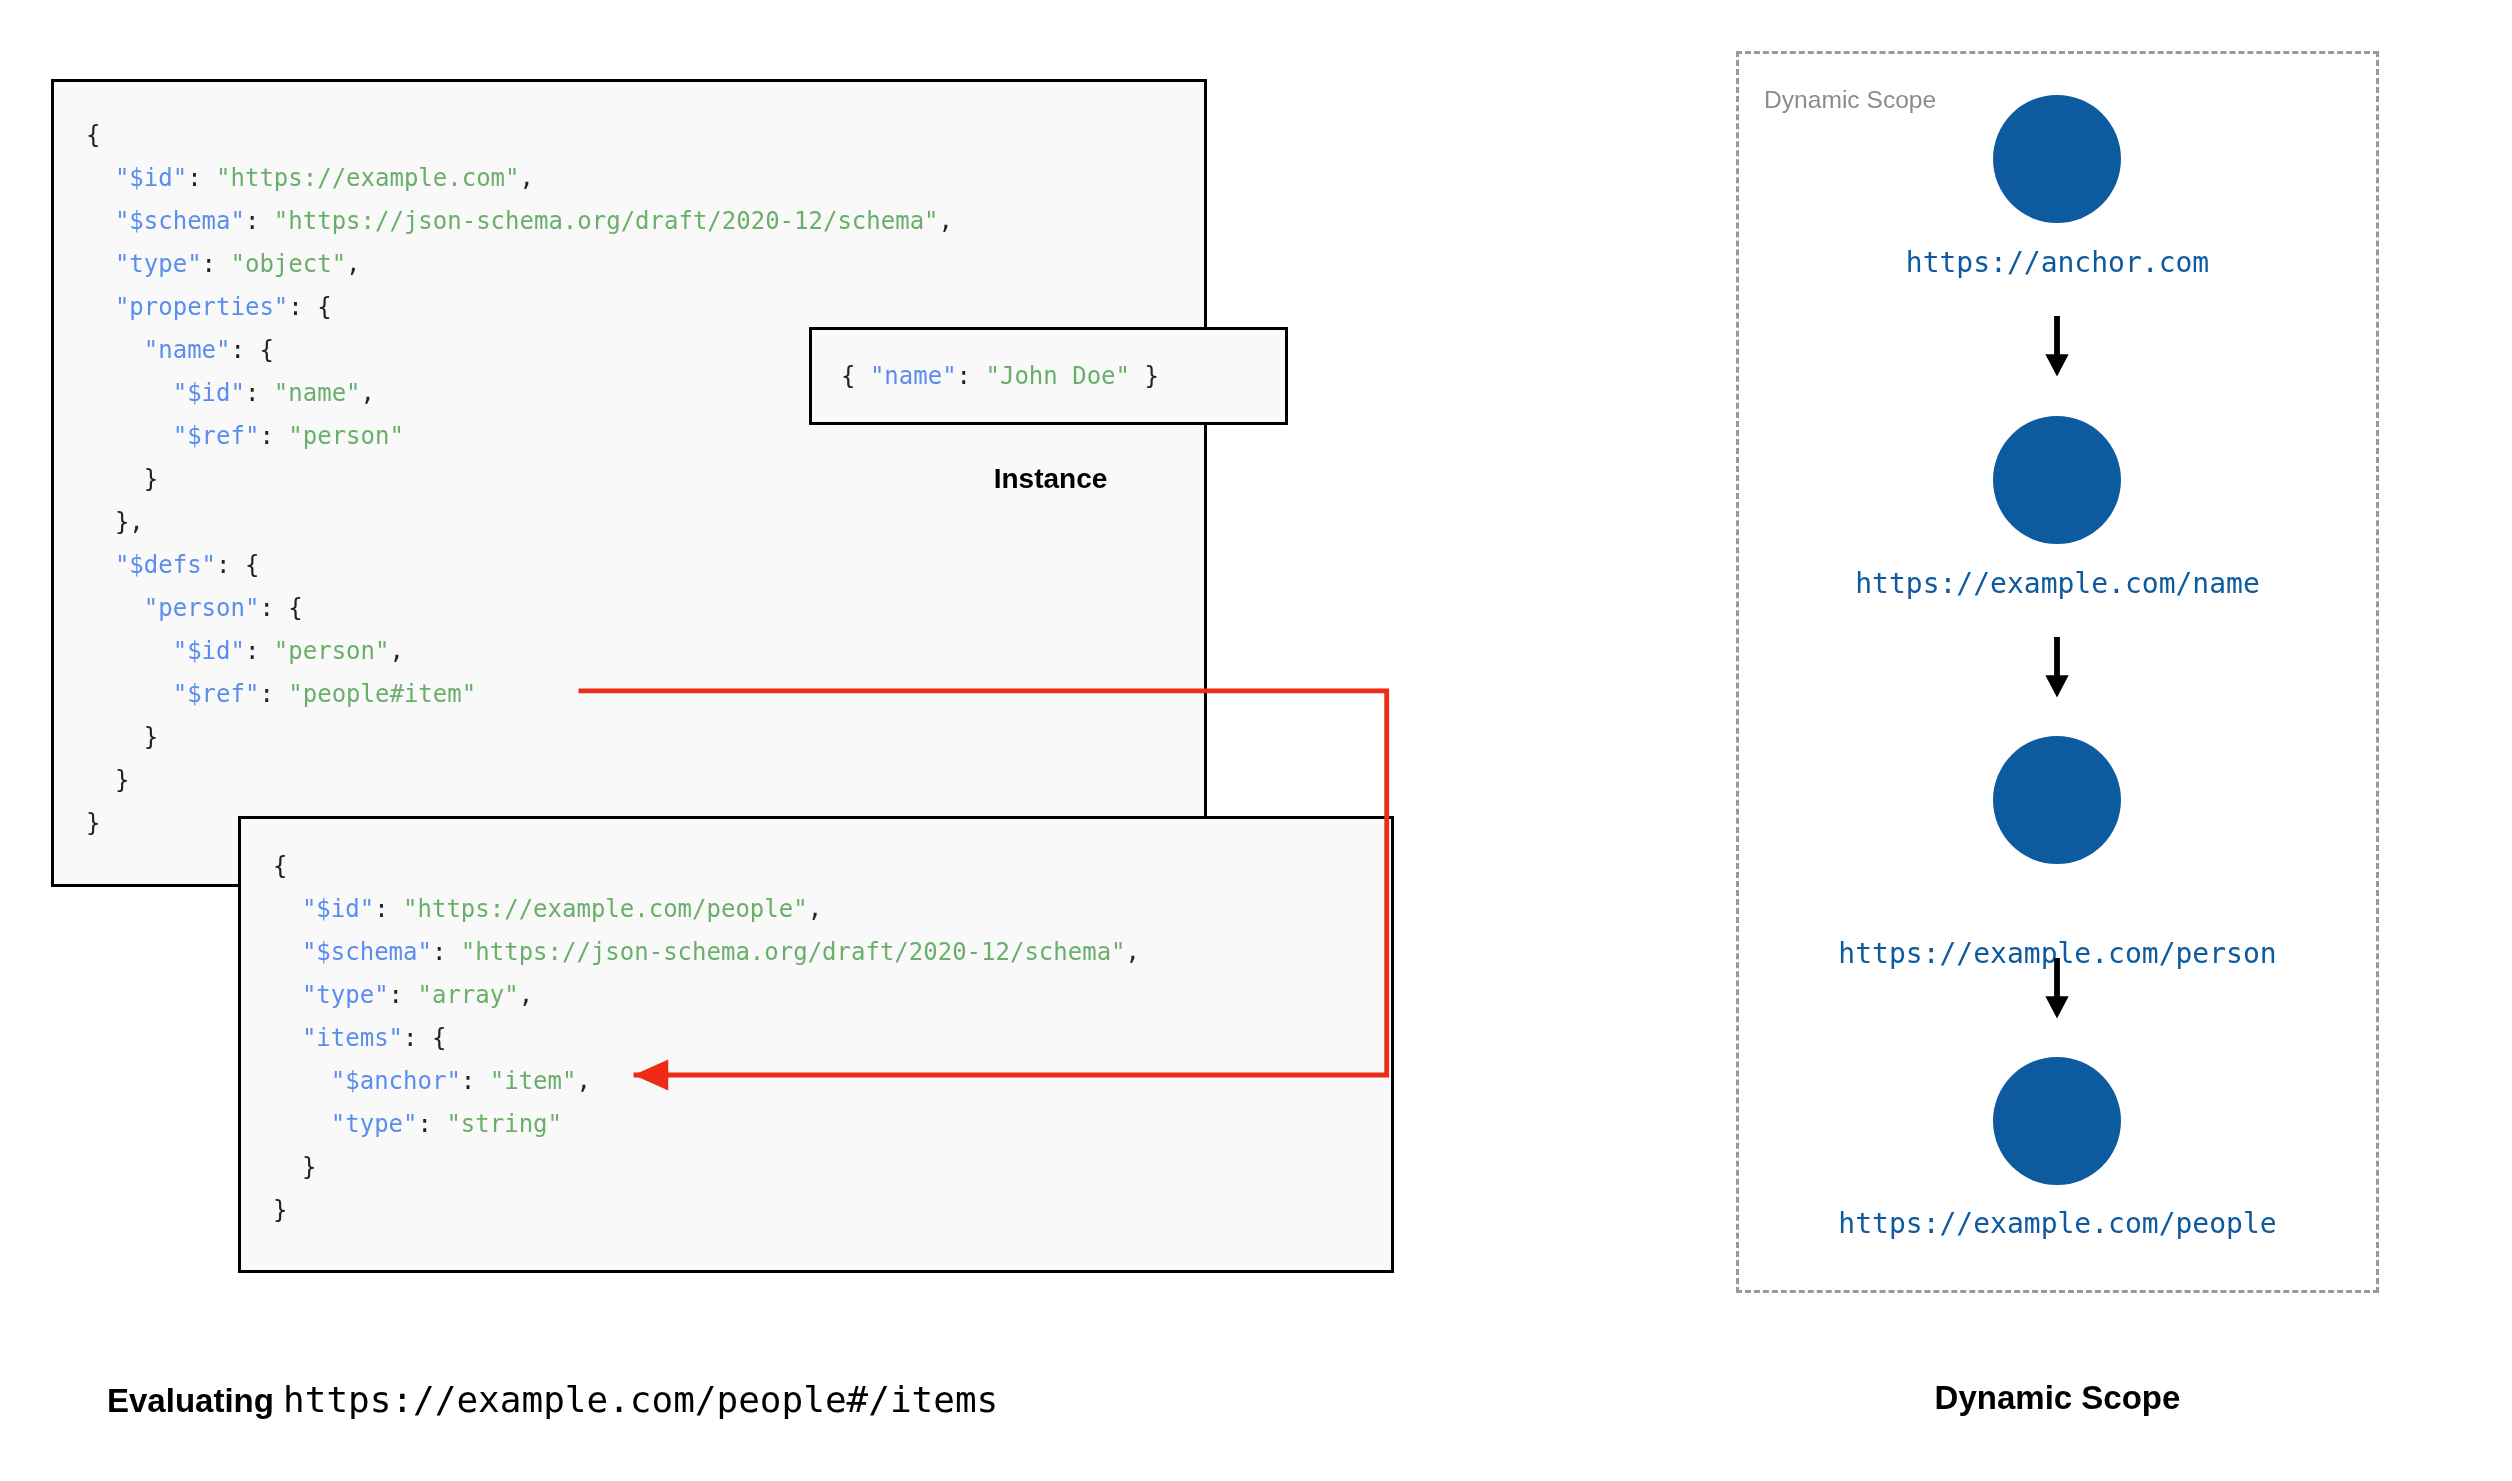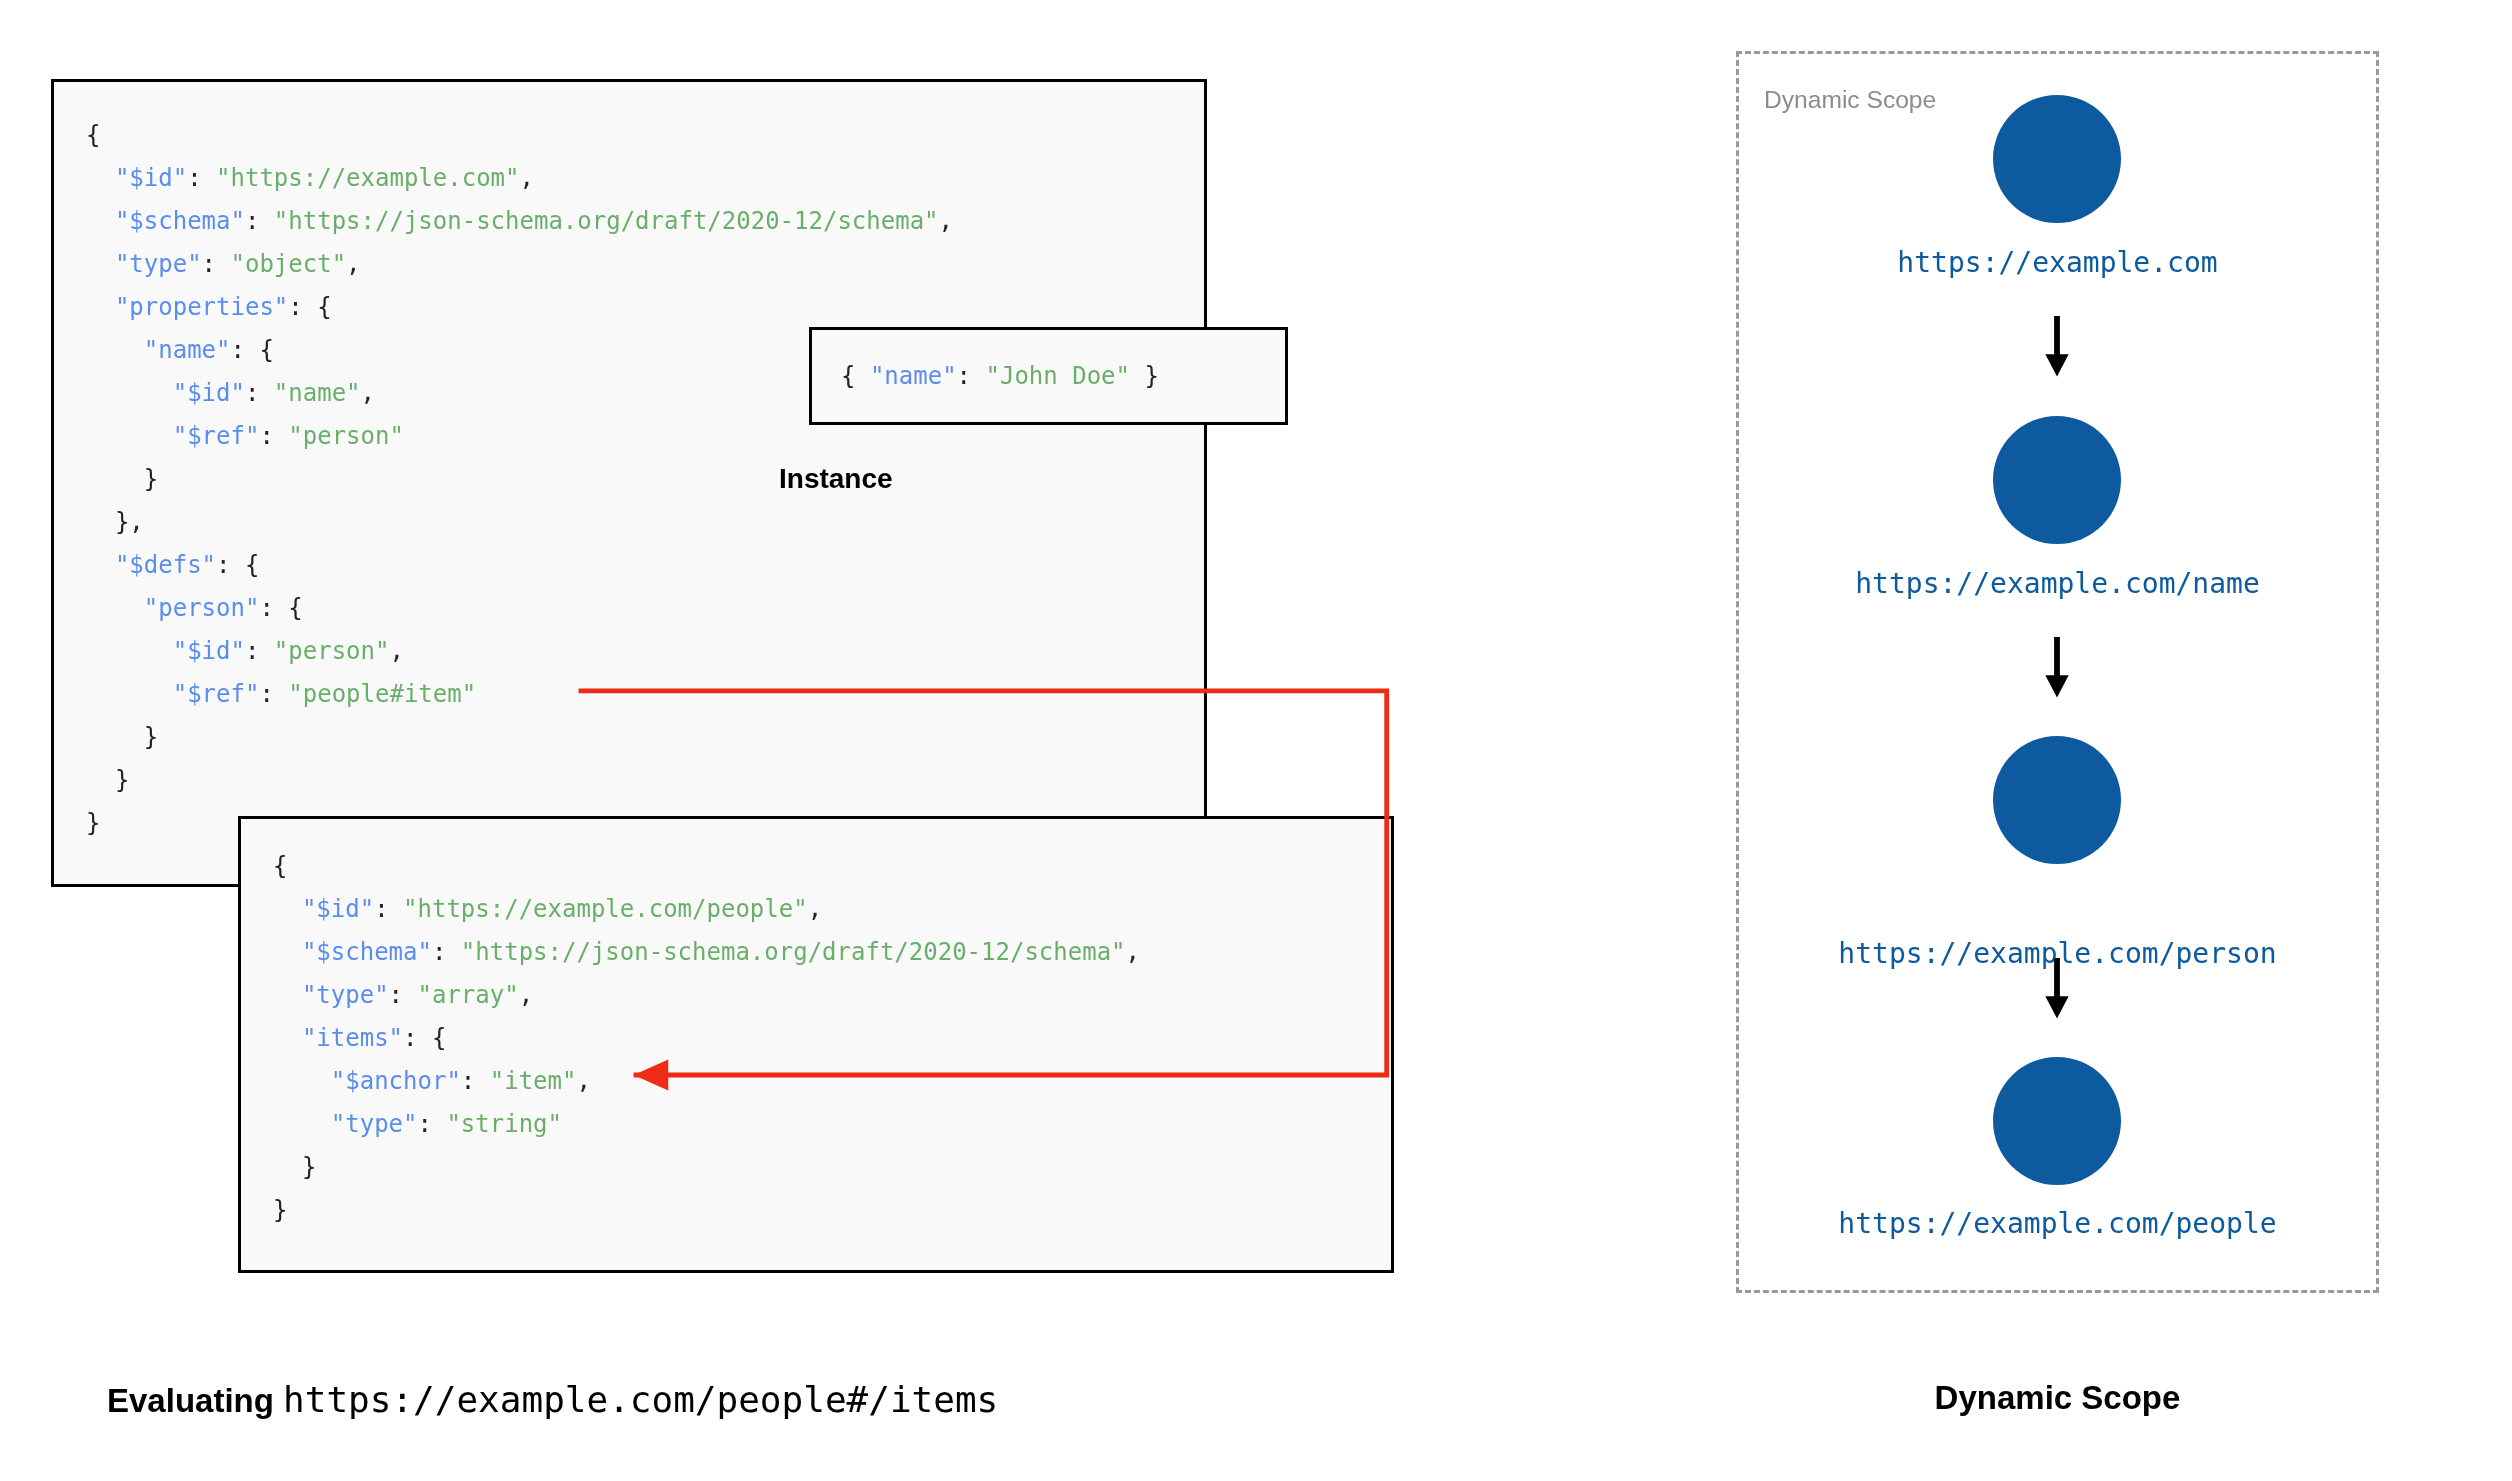--- a/index.html
+++ b/index.html
@@ -15,22 +15,22 @@
   .s{color:#6aaf69;}
   .p{color:#222222;}
 
   
   #schema-root{left:51px;top:79px;width:1156px;height:808px;}
   #schema-root .code{position:absolute;left:32px;top:32px;}
 
   
   #instance-box{left:809px;top:327px;width:479px;height:98px;}
   #instance-box .code{position:absolute;left:29px;top:24.6px;font-size:24px;}
-  #instance-label{position:absolute;left:779px;top:463px;width:479px;
-                  font-size:28px;font-weight:bold;color:#000;}
+  #instance-label{position:absolute;left:811px;top:463px;width:479px;
+                  text-align:center;font-size:28px;font-weight:bold;color:#000;}
 
   
   #schema-people{left:238px;top:816px;width:1156px;height:457px;}
   #schema-people .code{position:absolute;left:32px;top:26px;}
 
   
   #red-arrow{position:absolute;left:561px;top:668px;width:941px;height:438px;
              pointer-events:none;}
 
   
@@ -75,21 +75,21 @@
 
 <div id="caption-left">
   <span class="bold">Evaluating</span><span> </span><span class="mono">https://example.com/people#/items</span>
 </div>
 <div id="caption-right">Dynamic Scope</div>
 
 <div id="dynamic-scope"></div>
 <div id="ds-title">Dynamic Scope</div>
 <div id="ds-nodes">
     <div class="ds-circle" style="left: 1993px; top: 95px;"></div>
-    <div class="ds-label" style="left: 1736px; top: 246px;">https://example.com</div>
+    <div class="ds-label" style="left: 1736px; top: 246px;">https://anchor.com</div>
     <div class="ds-circle" style="left: 1993px; top: 416px;"></div>
     <div class="ds-label" style="left: 1736px; top: 567px; text-align: center;">https://example.com/name</div>
     <div class="ds-circle" style="left: 1993px; top: 736px;"></div>
     <div class="ds-label" style="left: 1736px; top: 937px;">https://example.com/person</div>
     <div class="ds-circle" style="left: 1993px; top: 1057px;"></div>
     <div class="ds-label" style="left: 1736px; top: 1207px;">https://example.com/people</div>
     <svg class="ds-arrow" viewBox="0 0 60 115" style="left: 2041px; top: 316px;">
       <line x1="30" y1="0" x2="30" y2="78" stroke="#000000" stroke-width="11"></line>
       <polygon points="30,114 8,72 52,72" fill="#000000"></polygon>
     </svg>

